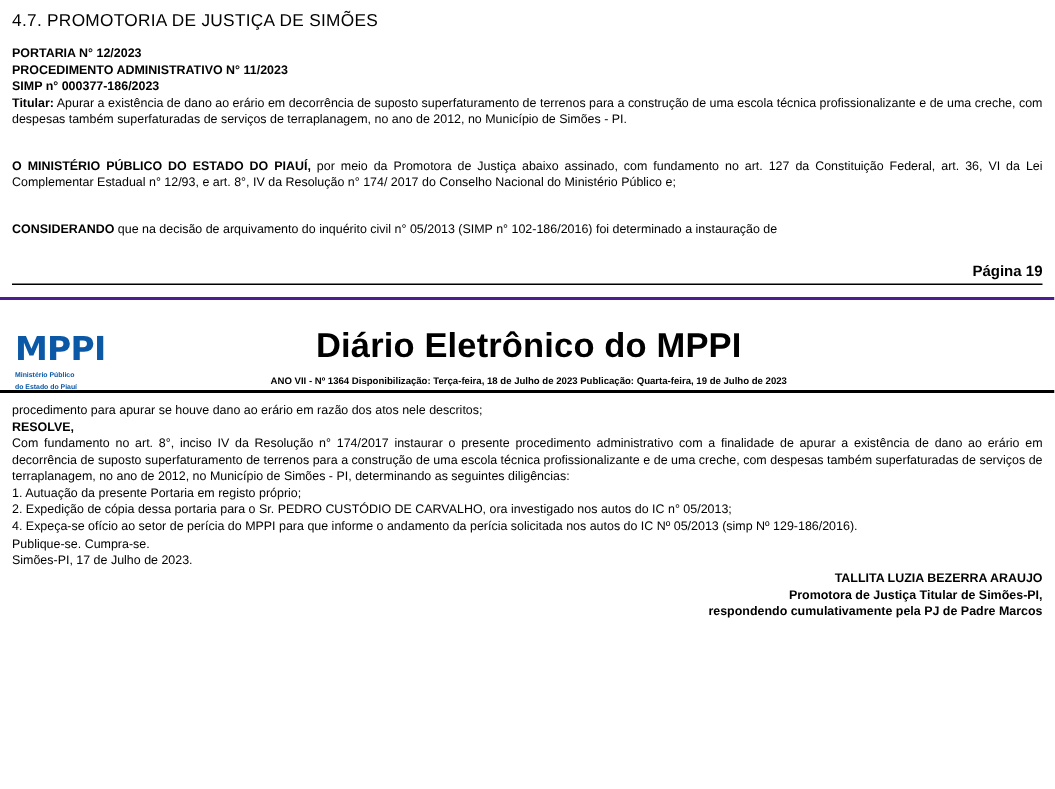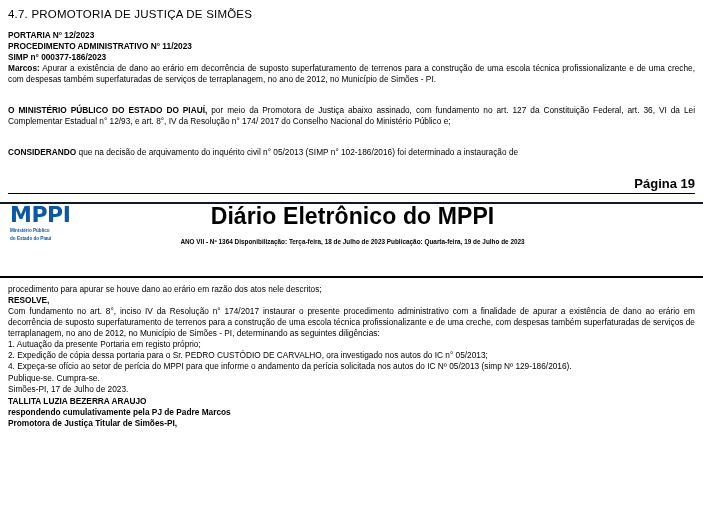--- a/index.html
+++ b/index.html
@@ -47,37 +47,37 @@
   }
   .para { margin-top: 20px; }
 
   
   .page-num-wrap {
     margin-top: 18px;
     padding: 0 8px;
   }
   .page-num {
     text-align: right;
-    font-size: 13px;
+    font-size: 10px;
     font-weight: bold;
     padding-bottom: 2px;
   }
   .rule {
     border-bottom: 1px solid #000;
     height: 0;
   }
 
   
   .masthead {
     margin-top: 8px;
-    border-top: 2px solid #0f172a;
+    border-top: 2px solid #4c1d95;
     border-bottom: 2px solid #000;
-    height: 76px;
+    height: 64px;
     display: flex;
-    align-items: flex-start;
+    align-items: flex-end;
     padding: 0 8px;
     box-sizing: border-box;
   }
   .logo {
     width: 104px;
     flex: 0 0 104px;
     padding-left: 2px;
   }
   .logo-main {
     font-family: "DejaVu Sans", sans-serif;
@@ -114,35 +114,36 @@
     width: 104px;
     flex: 0 0 104px;
   }
 
   
   .bottom-sec {
     padding: 6px 8px 0 8px;
   }
   .sig-block {
     margin-top: 1px;
+    text-align: right;
   }
 </style>
 </head>
 <body>
 
 <div class="page">
 
   <div class="top-sec">
     <div class="sec-title">4.7. PROMOTORIA DE JUSTIÇA DE SIMÕES</div>
 
     <div class="line-bold">PORTARIA N° 12/2023</div>
     <div class="line-bold">PROCEDIMENTO ADMINISTRATIVO N° 11/2023</div>
     <div class="line-bold">SIMP n° 000377-186/2023</div>
 
-    <p class="body-text"><span class="b">Marcos:</span><span> Apurar a existência de dano ao erário em decorrência de suposto superfaturamento de terrenos para a construção de uma escola técnica profissionalizante e de uma creche, com despesas também superfaturadas de serviços de terraplanagem, no ano de 2012, no Município de Simões - PI.</span></p>
+    <p class="body-text"><span class="b">Titular:</span><span> Apurar a existência de dano ao erário em decorrência de suposto superfaturamento de terrenos para a construção de uma escola técnica profissionalizante e de uma creche, com despesas também superfaturadas de serviços de terraplanagem, no ano de 2012, no Município de Simões - PI.</span></p>
 
     <p class="body-text para"><span class="b">O MINISTÉRIO PÚBLICO DO ESTADO DO PIAUÍ,</span><span> por meio da Promotora de Justiça abaixo assinado, com fundamento no art. 127 da Constituição Federal, art. 36, VI da Lei Complementar Estadual n° 12/93, e art. 8°, IV da Resolução n° 174/ 2017 do Conselho Nacional do Ministério Público e;</span></p>
 
     <p class="body-text para"><span class="b">CONSIDERANDO</span><span> que na decisão de arquivamento do inquérito civil n° 05/2013 (SIMP n° 102-186/2016) foi determinado a instauração de</span></p>
   </div>
 
   <div class="page-num-wrap">
     <div class="page-num">Página 19</div>
     <div class="rule"></div>
   </div>
@@ -164,18 +165,18 @@
     <p class="body-text">procedimento para apurar se houve dano ao erário em razão dos atos nele descritos;</p>
     <div class="line-bold">RESOLVE,</div>
     <p class="body-text">Com fundamento no art. 8°, inciso IV da Resolução n° 174/2017 instaurar o presente procedimento administrativo com a finalidade de apurar a existência de dano ao erário em decorrência de suposto superfaturamento de terrenos para a construção de uma escola técnica profissionalizante e de uma creche, com despesas também superfaturadas de serviços de terraplanagem, no ano de 2012, no Município de Simões - PI, determinando as seguintes diligências:</p>
     <p class="body-text">1. Autuação da presente Portaria em registo próprio;</p>
     <p class="body-text">2. Expedição de cópia dessa portaria para o Sr. PEDRO CUSTÓDIO DE CARVALHO, ora investigado nos autos do IC n° 05/2013;</p>
     <p class="body-text">4. Expeça-se ofício ao setor de perícia do MPPI para que informe o andamento da perícia solicitada nos autos do IC Nº 05/2013 (simp Nº 129-186/2016).</p>
     <p class="body-text">Publique-se. Cumpra-se.</p>
     <p class="body-text">Simões-PI, 17 de Julho de 2023.</p>
     <div class="sig-block">
       <div class="line-bold">TALLITA LUZIA BEZERRA ARAUJO</div>
+      <div class="line-bold">Promotora de Justiça Titular de Simões-PI,</div>
       <div class="line-bold">respondendo cumulativamente pela PJ de Padre Marcos</div>
-      <div class="line-bold">Promotora de Justiça Titular de Simões-PI,</div>
     </div>
   </div>
 
 </div>
 
 </body></html>

